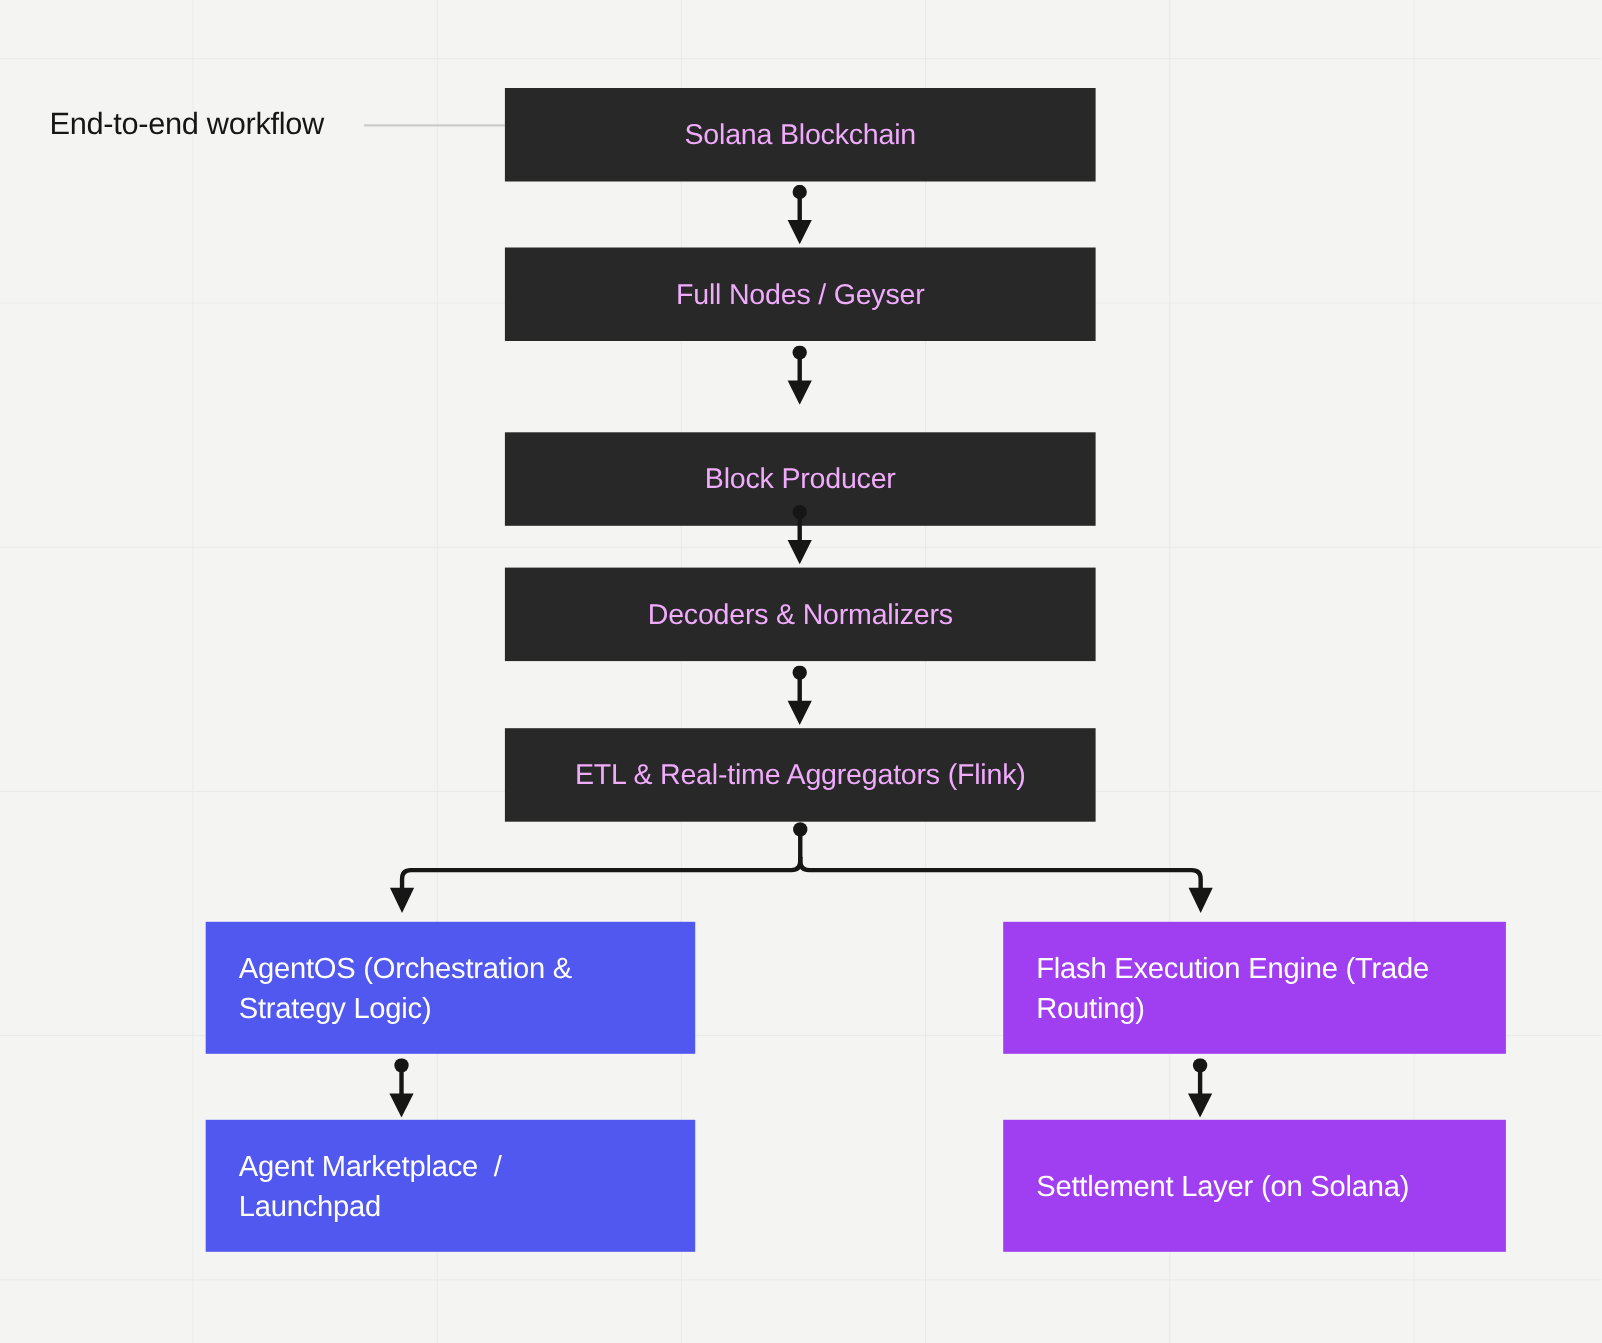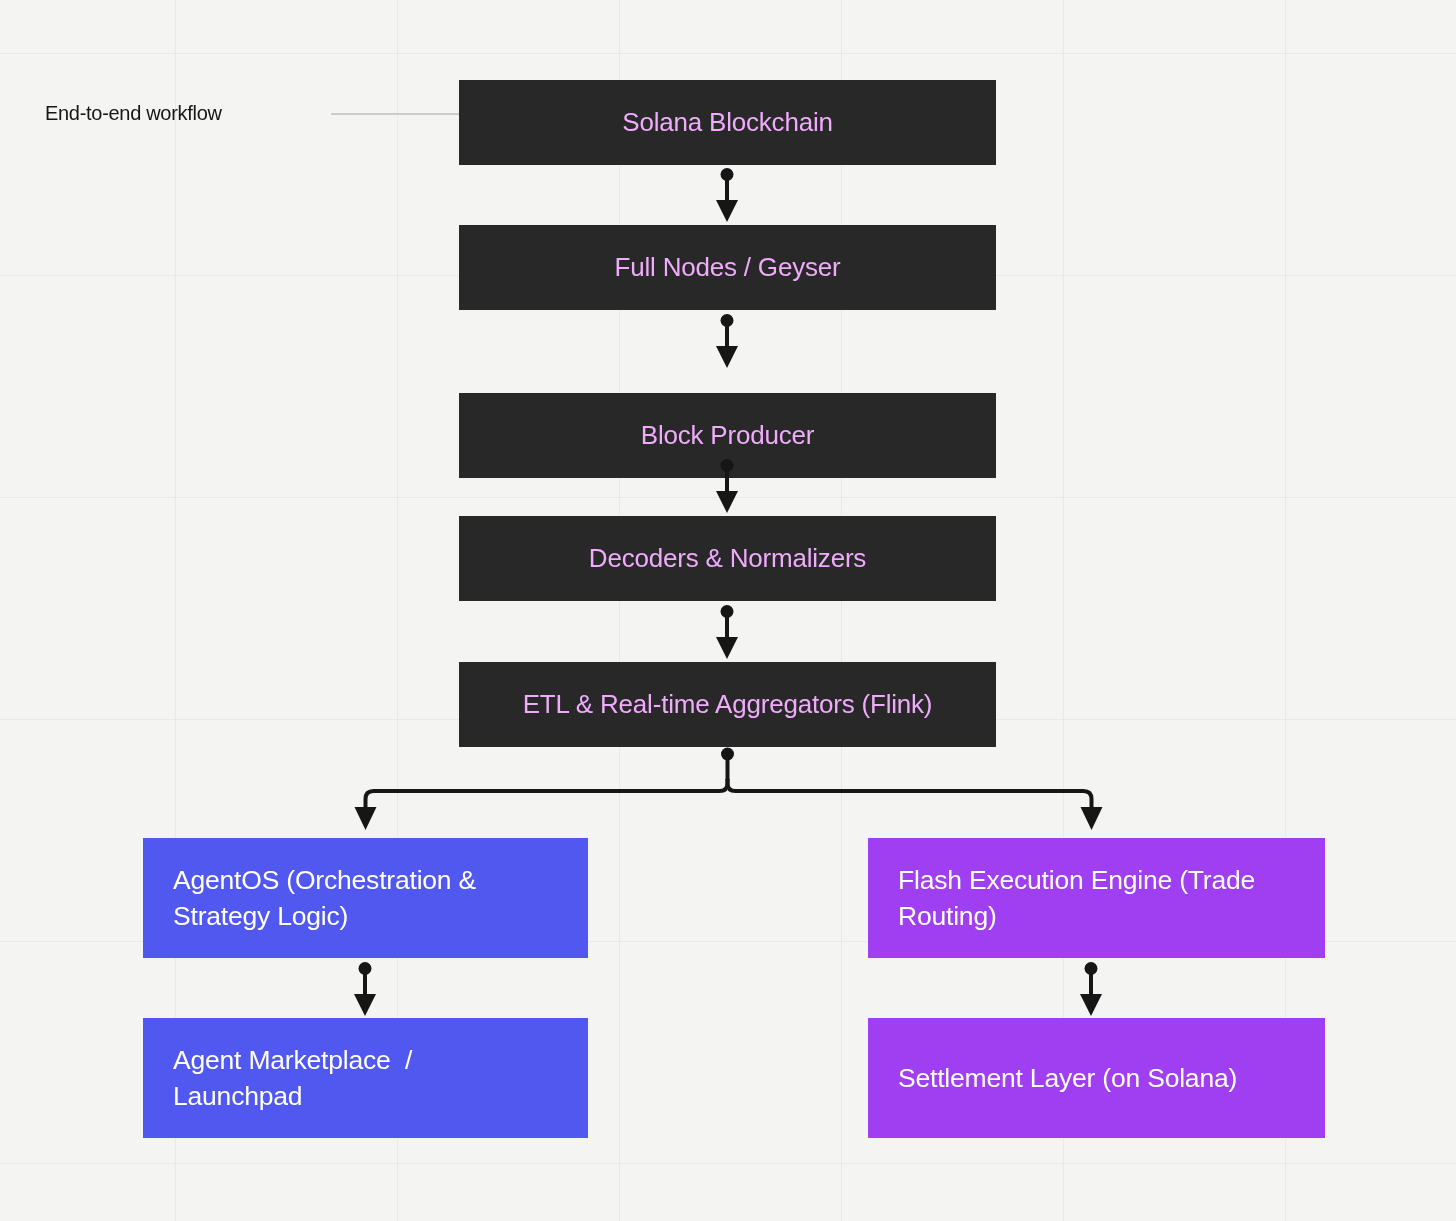--- a/index.html
+++ b/index.html
@@ -12,21 +12,21 @@
       linear-gradient(to right, #e9e9e7 1px, transparent 1px),
       linear-gradient(to bottom, #e9e9e7 1px, transparent 1px);
     background-size:222px 222px;
     background-position:175px 53px;
     overflow:hidden;
     font-family:"Liberation Sans", sans-serif;
   }
   .annotation-label {
     position:absolute;
     left:45px; top:97px;
-    font-size:20px;
+    font-size:28px;
     font-weight:500;
     letter-spacing:-0.3px;
     color:#161616;
     line-height:32px;
   }
   .annotation-line {
     position:absolute;
     left:331px; top:113px;
     width:128px; height:2px;
     background:#cbcbcb;
@@ -48,20 +48,21 @@
   }
   .node--wide {
     width:445px; height:120px;
     color:#ffffff;
     justify-content:flex-start;
     font-size:26.5px;
     line-height:36px;
     letter-spacing:-0.2px;
     padding:0 40px 0 30px;
     white-space:pre-wrap;
+    margin-left:44px;
   }
   .node--blue   { background:#5158ef; }
   .node--purple { background:#a03ef2; width:457px; }
   .flow-arrow {
     position:absolute;
     width:28px; height:54px;
   }
   .branch-connector {
     position:absolute;
     left:0; top:746px;

